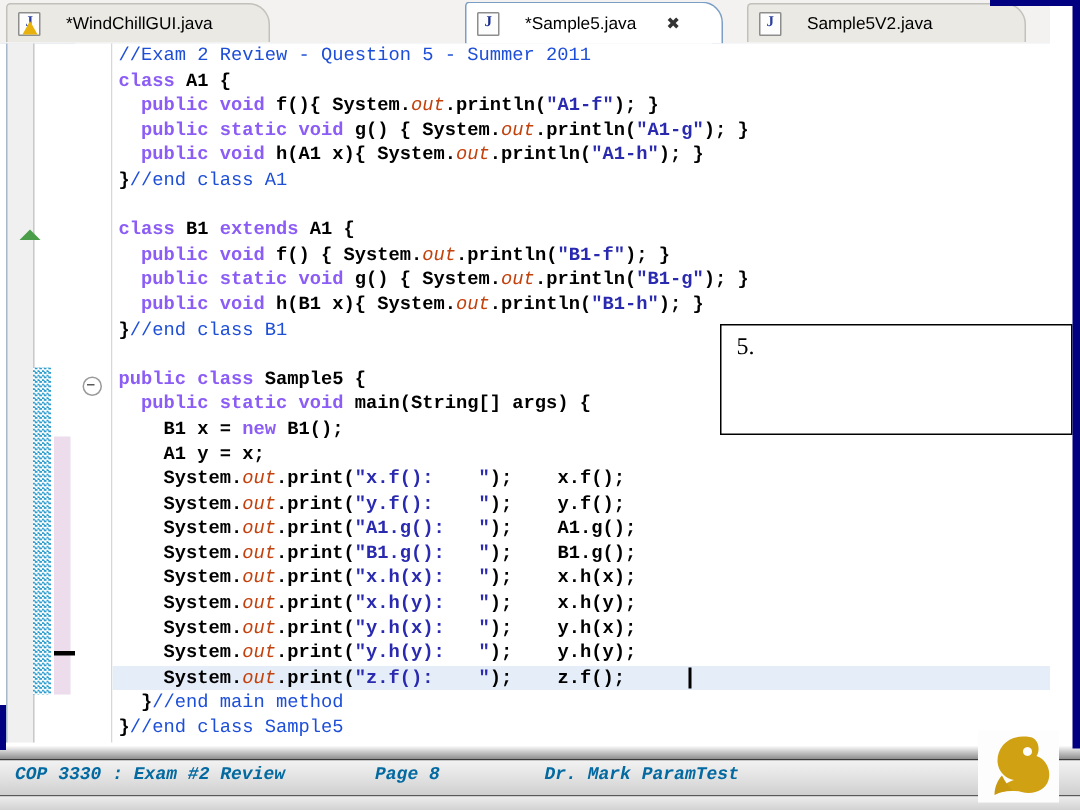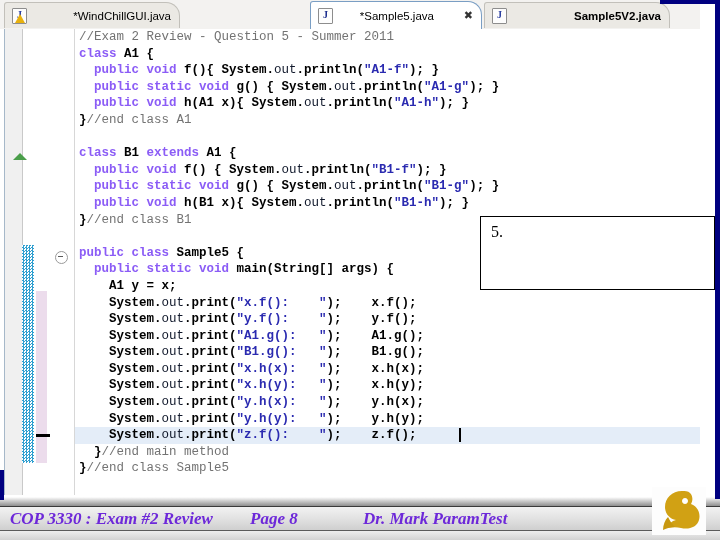--- a/index.html
+++ b/index.html
@@ -71,34 +71,33 @@
     gap: 17px;
     padding: 0 8px 0 7px;
     font-family: "Liberation Sans", sans-serif;
     font-size: 11.5px;
     color: #000000;
     background: #ebe9e4;
     border: 1px solid #c2c0ba;
     border-bottom: none;
     border-radius: 3px 14px 0 0;
     white-space: nowrap;
-    justify-content: space-between;
   }
   .tab.tab-active {
     background: #ffffff;
     border: 1px solid #7a9ec4;
     border-bottom: none;
     top: 1px;
     height: 28px;
     z-index: 5;
   }
   .tab-0 { left: 4px;   width: 176px; }
   .tab-1 { left: 157px; width: 164px; }
   .tab-2 { left: 310px; width: 172px; }
-  .tab-3 { left: 484px; width: 186px; font-weight: bold; }
+  .tab-3 { left: 498px; width: 186px; }
 
   .tab-icon {
     position: relative;
     flex: 0 0 auto;
     width: 13px;
     height: 14px;
     background: #fdfdfd;
     border: 1px solid #8d8d8d;
     border-radius: 1px;
   }
@@ -233,23 +232,23 @@
     background: #e4edf8;
   }
   .current-line::after {
     content: "";
     position: absolute;
     left: 384px; top: 1px;
     width: 2px; height: 14px;
     background: #000000;
   }
   .kw      { color: #8b5cf6; font-weight: bold; }
-  .cmt     { color: #737373; }
+  .cmt     { color: #1d4ed8; }
   .str     { color: #2a2ab0; font-weight: bold; }
-  .fld     { color: #0f172a; }
+  .fld     { color: #c2410c; font-style: italic; }
   .pln     { color: #000000; font-weight: bold; }
   .plain   { color: #000000; }
 
   
   .question-box {
     position: absolute;
     left: 480px; top: 216px;
     width: 235px;
     height: 74px;
     box-sizing: border-box;
@@ -297,25 +296,25 @@
   }
   .footer-band-bot {
     position: absolute;
     left: 0; top: 34px;
     width: 720px; height: 9px;
     background: linear-gradient(to bottom, #ededed 0%, #d2d2d2 100%);
   }
   .footer-text {
     position: absolute;
     top: 12px;
-    font-family: Liberation Serif, serif;
-    font-size: 17px;
+    font-family: Liberation Mono, monospace;
+    font-size: 12px;
     font-weight: bold;
     font-style: italic;
-    color: #6d28d9;
+    color: #0369a1;
     white-space: nowrap;
   }
   .footer-course { left: 10px; }
   .footer-page   { left: 250px; }
   .footer-author { left: 363px; }
 
   
   .logo-box {
     position: absolute;
     left: 652px; top: 487px;
@@ -375,20 +374,21 @@
           <div class="code-line"><span class="pln">}</span><span class="cmt">//end class A1</span></div>
           <div class="code-line"><span class="pln"></span></div>
           <div class="code-line"><span class="kw">class</span><span class="pln"> B1 </span><span class="kw">extends</span><span class="pln"> A1 {</span></div>
           <div class="code-line"><span class="plain">  </span><span class="kw">public void</span><span class="pln"> f() { System.</span><span class="fld">out</span><span class="pln">.println(</span><span class="str">"B1-f"</span><span class="pln">); }</span></div>
           <div class="code-line"><span class="plain">  </span><span class="kw">public static void</span><span class="pln"> g() { System.</span><span class="fld">out</span><span class="pln">.println(</span><span class="str">"B1-g"</span><span class="pln">); }</span></div>
           <div class="code-line"><span class="plain">  </span><span class="kw">public void</span><span class="pln"> h(B1 x){ System.</span><span class="fld">out</span><span class="pln">.println(</span><span class="str">"B1-h"</span><span class="pln">); }</span></div>
           <div class="code-line"><span class="pln">}</span><span class="cmt">//end class B1</span></div>
           <div class="code-line"><span class="pln"></span></div>
           <div class="code-line"><span class="kw">public class</span><span class="pln"> Sample5 {</span></div>
           <div class="code-line"><span class="plain">  </span><span class="kw">public static void</span><span class="pln"> main(String[] args) {</span></div>
+          <div class="code-line"><span class="plain">    </span><span class="pln">B1 x = </span><span class="kw">new</span><span class="pln"> B1();</span></div>
           <div class="code-line"><span class="plain">    </span><span class="pln">A1 y = x;</span></div>
           <div class="code-line"><span class="plain">    </span><span class="pln">System.</span><span class="fld">out</span><span class="pln">.print(</span><span class="str">"x.f():    "</span><span class="pln">);    x.f();</span></div>
           <div class="code-line"><span class="plain">    </span><span class="pln">System.</span><span class="fld">out</span><span class="pln">.print(</span><span class="str">"y.f():    "</span><span class="pln">);    y.f();</span></div>
           <div class="code-line"><span class="plain">    </span><span class="pln">System.</span><span class="fld">out</span><span class="pln">.print(</span><span class="str">"A1.g():   "</span><span class="pln">);    A1.g();</span></div>
           <div class="code-line"><span class="plain">    </span><span class="pln">System.</span><span class="fld">out</span><span class="pln">.print(</span><span class="str">"B1.g():   "</span><span class="pln">);    B1.g();</span></div>
           <div class="code-line"><span class="plain">    </span><span class="pln">System.</span><span class="fld">out</span><span class="pln">.print(</span><span class="str">"x.h(x):   "</span><span class="pln">);    x.h(x);</span></div>
           <div class="code-line"><span class="plain">    </span><span class="pln">System.</span><span class="fld">out</span><span class="pln">.print(</span><span class="str">"x.h(y):   "</span><span class="pln">);    x.h(y);</span></div>
           <div class="code-line"><span class="plain">    </span><span class="pln">System.</span><span class="fld">out</span><span class="pln">.print(</span><span class="str">"y.h(x):   "</span><span class="pln">);    y.h(x);</span></div>
           <div class="code-line"><span class="plain">    </span><span class="pln">System.</span><span class="fld">out</span><span class="pln">.print(</span><span class="str">"y.h(y):   "</span><span class="pln">);    y.h(y);</span></div>
           <div class="code-line current-line"><span class="plain">    </span><span class="pln">System.</span><span class="fld">out</span><span class="pln">.print(</span><span class="str">"z.f():    "</span><span class="pln">);    z.f();</span></div>

